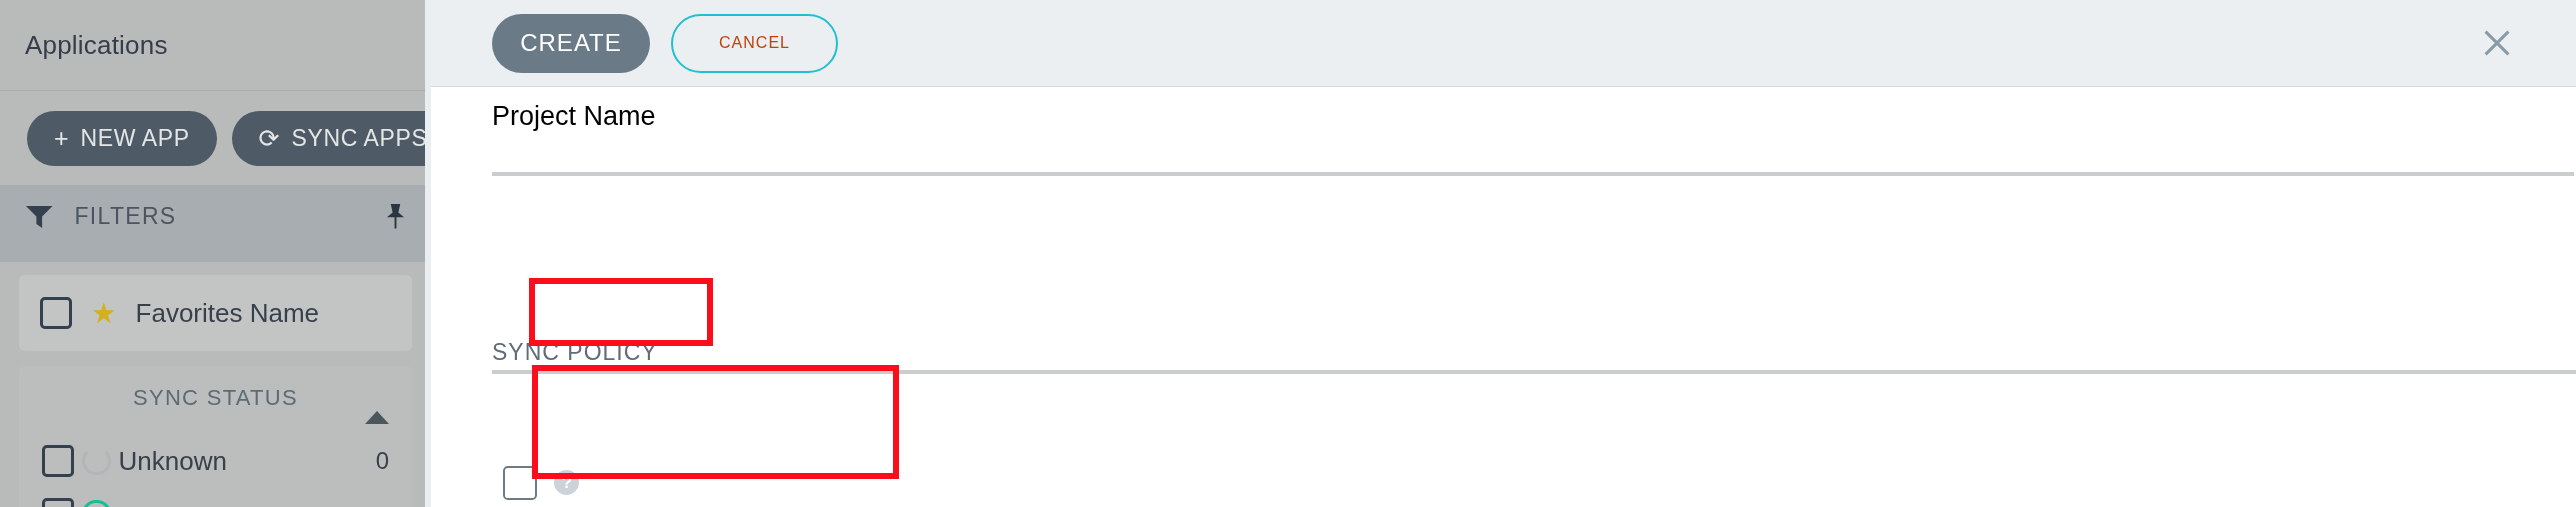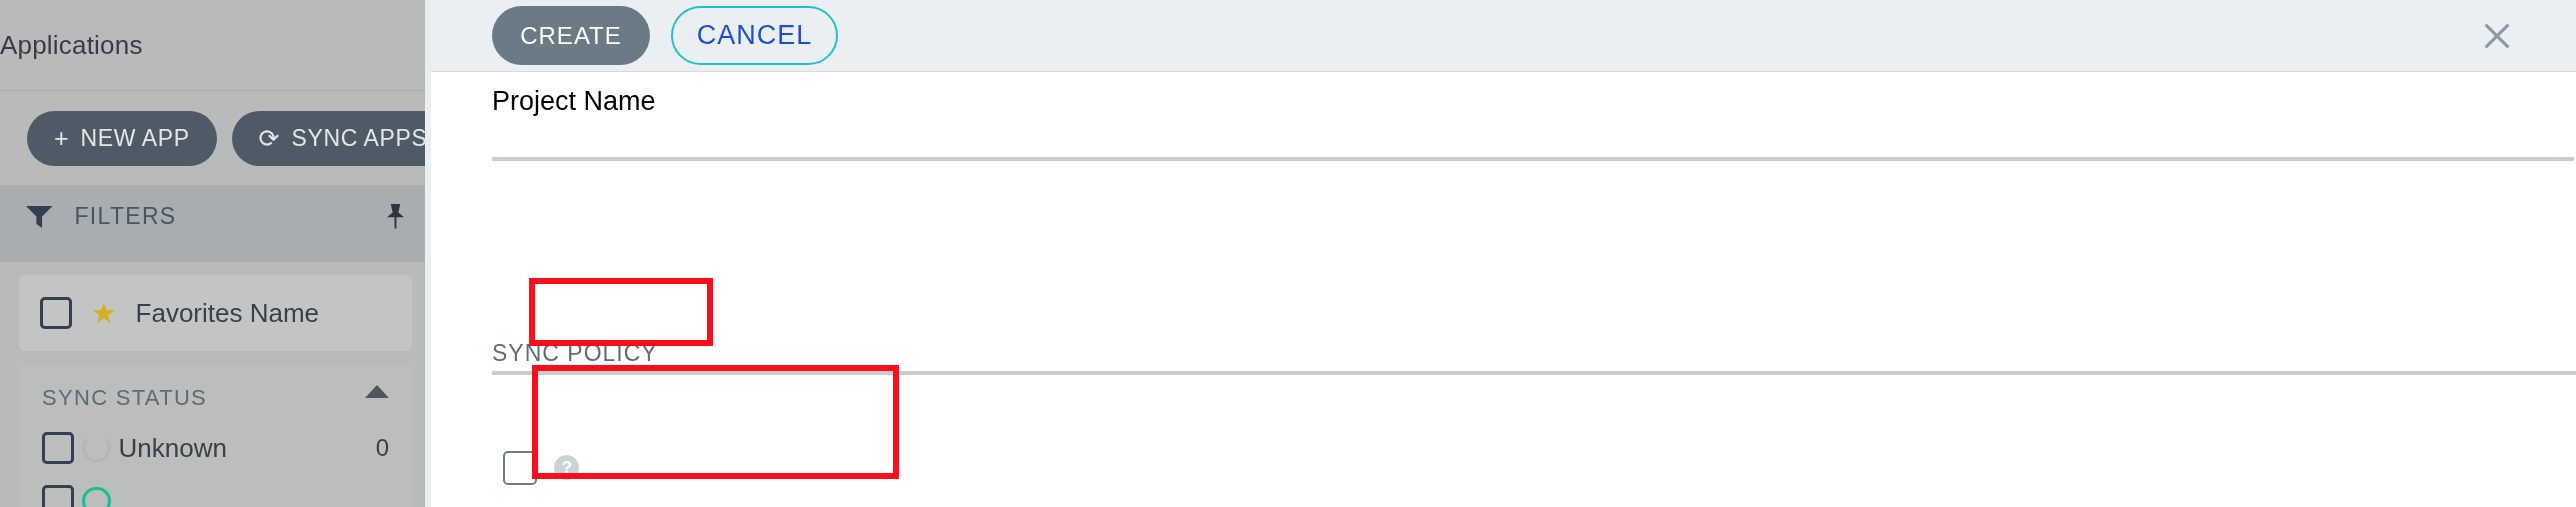--- a/index.html
+++ b/index.html
@@ -18,20 +18,21 @@
     height: 508px;
     background: #b9bbbb;
     flex: 0 0 431px;
     overflow: hidden;
   }
   .sidebar-top {
     height: 91px;
     background: #b9bbbb;
     display: flex;
     align-items: center;
+    padding-left: 25px;
     border-bottom: 1.9px solid #a9acac;
   }
   .app-title {
     font-size: 26px;
     color: #363c4a;
     font-weight: 400;
     letter-spacing: 0.2px;
   }
   .sidebar-actions {
     height: 95px;
@@ -101,21 +102,23 @@
   .filter-text { font-size: 26px; color: #37404b; }
 
   .section-card {
     margin: 15px 19px 0 19px;
     background: #bcbebe;
     border-radius: 5.7px;
     padding: 13.3px 0 0 0;
   }
   .section-head {
     display: flex;
+    align-items: center;
     padding: 5.7px 23px 9.5px 23px;
+    flex-direction: column;
   }
   .section-title {
     font-size: 22px;
     color: #5d6b75;
     letter-spacing: 1.3px;
   }
   .caret-up {
     margin-left: auto;
     width: 0; height: 0;
     border-left: 12.4px solid transparent;
@@ -156,21 +159,21 @@
 
   
   .main {
     position: relative;
     flex: 1 1 auto;
     height: 508px;
     background: #ffffff;
     overflow: hidden;
   }
   .toolbar {
-    height: 72px;
+    height: 87px;
     background: #eceff1;
     border-bottom: 1.9px solid #d4dadd;
     display: flex;
     align-items: center;
     padding: 0 60px 0 61px;
     gap: 21px;
   }
   .btn-create {
     height: 59px;
     min-width: 158px;
@@ -181,23 +184,23 @@
     font-size: 24px;
     letter-spacing: 1px;
     cursor: pointer;
     font-family: inherit;
   }
   .btn-cancel {
     height: 59px;
     min-width: 167px;
     border-radius: 29.5px;
     background: transparent;
-    color: #1d4ed8;
+    color: #c2410c;
     border: 2.9px solid #1fc0d0;
-    font-size: 27px;
+    font-size: 16px;
     letter-spacing: 1px;
     cursor: pointer;
     font-family: inherit;
   }
   .close-x {
     margin-left: auto;
     width: 38px; height: 38px;
     display: block;
     cursor: pointer;
   }
@@ -226,21 +229,20 @@
 
   .section-sync {
     position: absolute;
     left: 61px; top: 252px;
     width: 2084px;
   }
   .sync-policy-label {
     font-size: 23px;
     color: #5f6d78;
     letter-spacing: 1px;
-    margin-top: 16px;
   }
   .select-row {
     position: relative;
     margin-top: 21px;
     height: 61px;
     display: flex;
     align-items: center;
   }
   .select-value {
     font-size: 28.5px;

